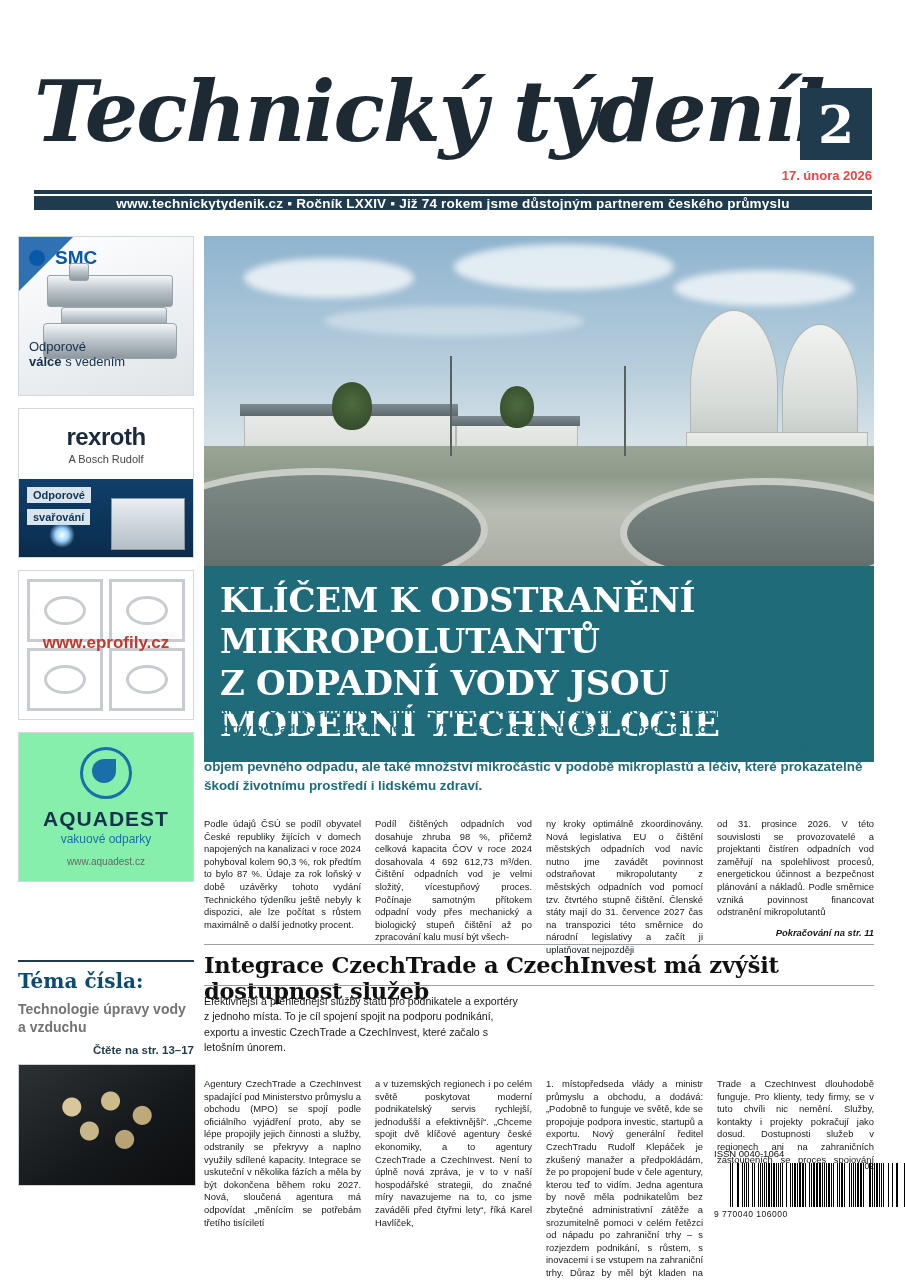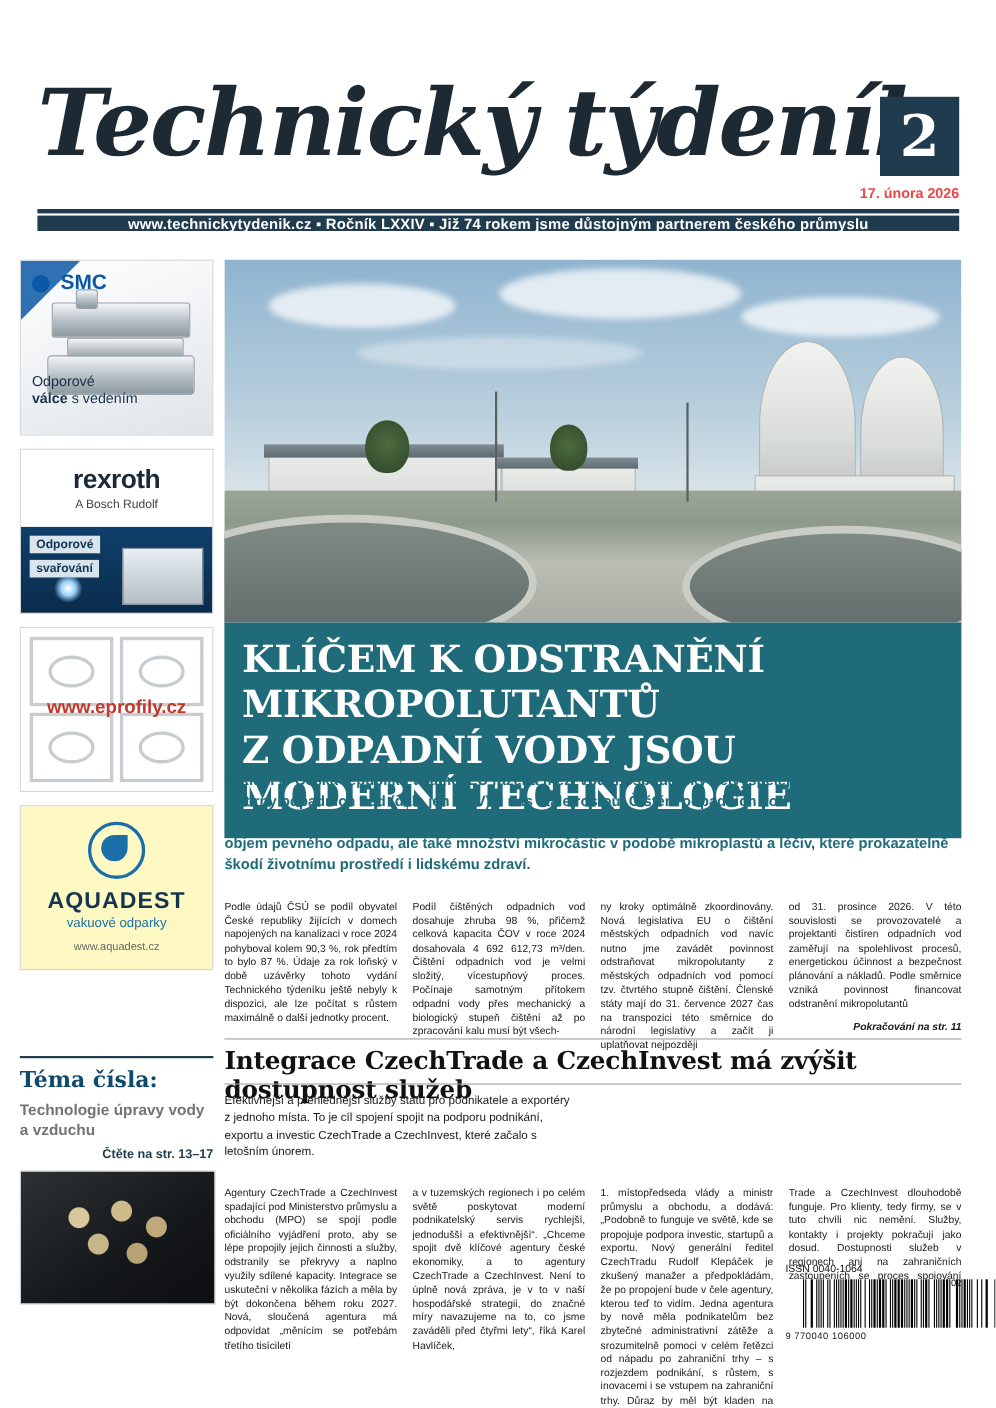--- a/index.html
+++ b/index.html
@@ -69,21 +69,21 @@
   .rex-dev{position:absolute;right:8px;bottom:8px;width:72px;height:50px;background:linear-gradient(180deg,#e9eef2,#b3bec6);border:1px solid #8b969e;}
 
   
   .ad-epf{height:150px;background:#fff;}
   .epf-grid{position:absolute;inset:8px;display:grid;grid-template-columns:1fr 1fr;grid-template-rows:1fr 1fr;gap:6px;}
   .epf-cell{border:3px solid #c8ccd0;position:relative;background:#fff;}
   .epf-cell:after{content:"";position:absolute;inset:14px;border:3px solid #c8ccd0;border-radius:50%;}
   .epf-url{position:absolute;left:0;right:0;top:62px;text-align:center;font-size:17px;font-weight:700;color:#c0392b;}
 
   
-  .ad-aqua{height:150px;background:#fef9c3;display:flex;flex-direction:column;align-items:center;justify-content:center;}
+  .ad-aqua{height:150px;background:#86efac;display:flex;flex-direction:column;align-items:center;justify-content:center;}
   .aqua-mark{width:46px;height:46px;border-radius:50%;border:3px solid #1b6fa8;position:relative;margin-bottom:8px;}
   .aqua-mark:before{content:"";position:absolute;left:9px;top:9px;width:24px;height:24px;border-radius:50% 0 50% 50%;background:#1b6fa8;}
   .aqua-name{font-size:21px;font-weight:700;color:#16344d;letter-spacing:1px;}
   .aqua-sub{font-size:12px;color:#1b6fa8;margin-top:1px;}
   .aqua-url{font-size:10px;color:#666;margin-top:10px;}
 
   
   .tema{position:absolute;left:18px;top:960px;width:176px;}
   .tema-hr{width:176px;height:2px;background:#1f3b4d;margin-bottom:7px;}
   .tema-title{font-size:20px;font-weight:700;color:#0c4a6e;font-family:"DejaVu Serif",serif;}

